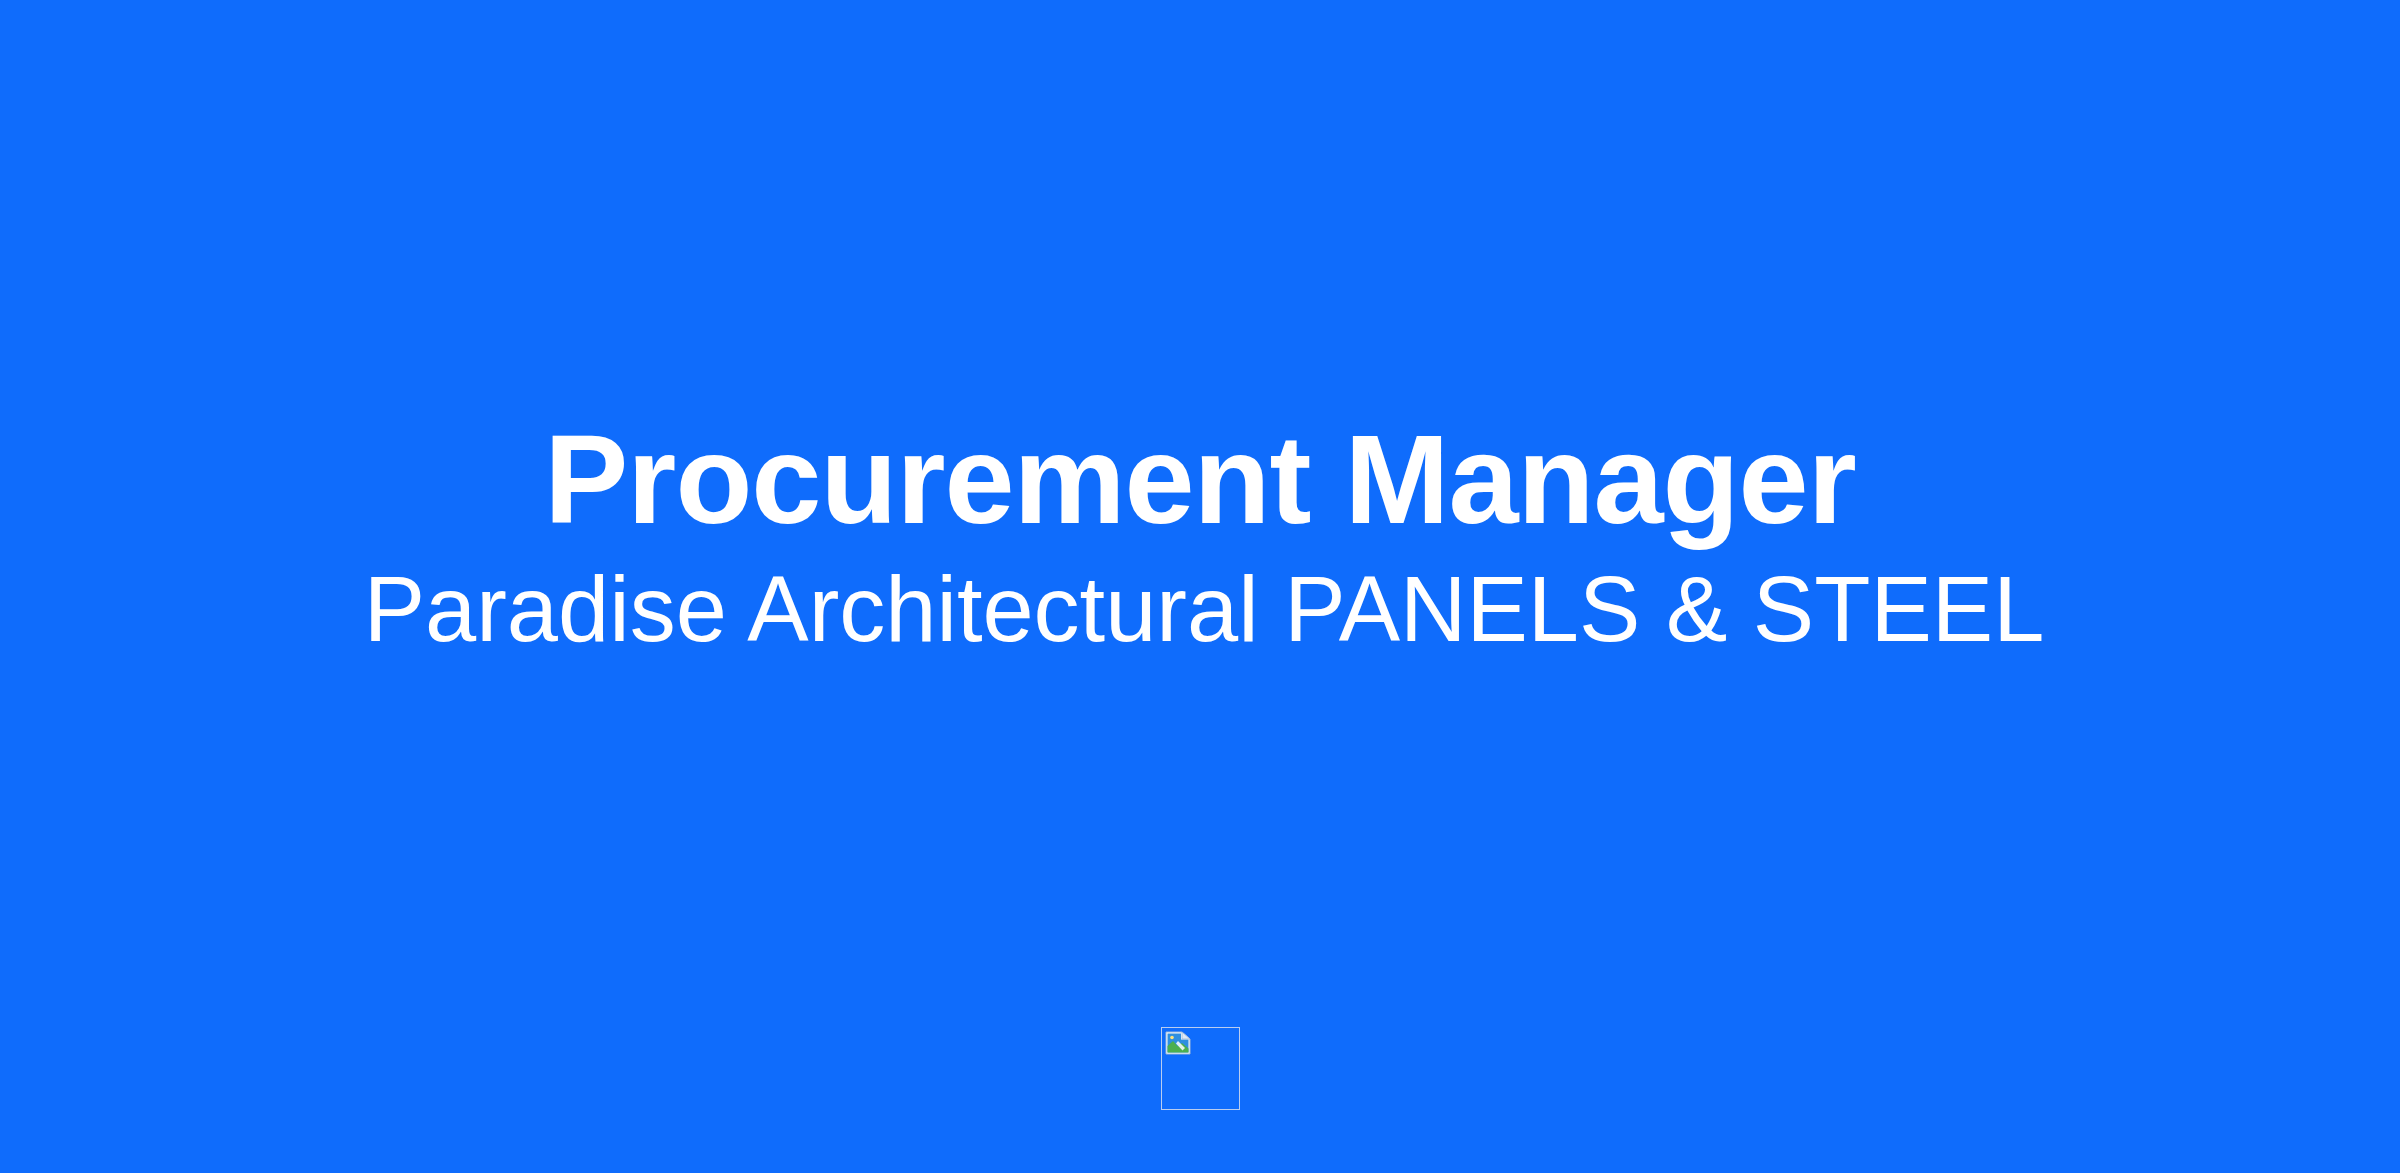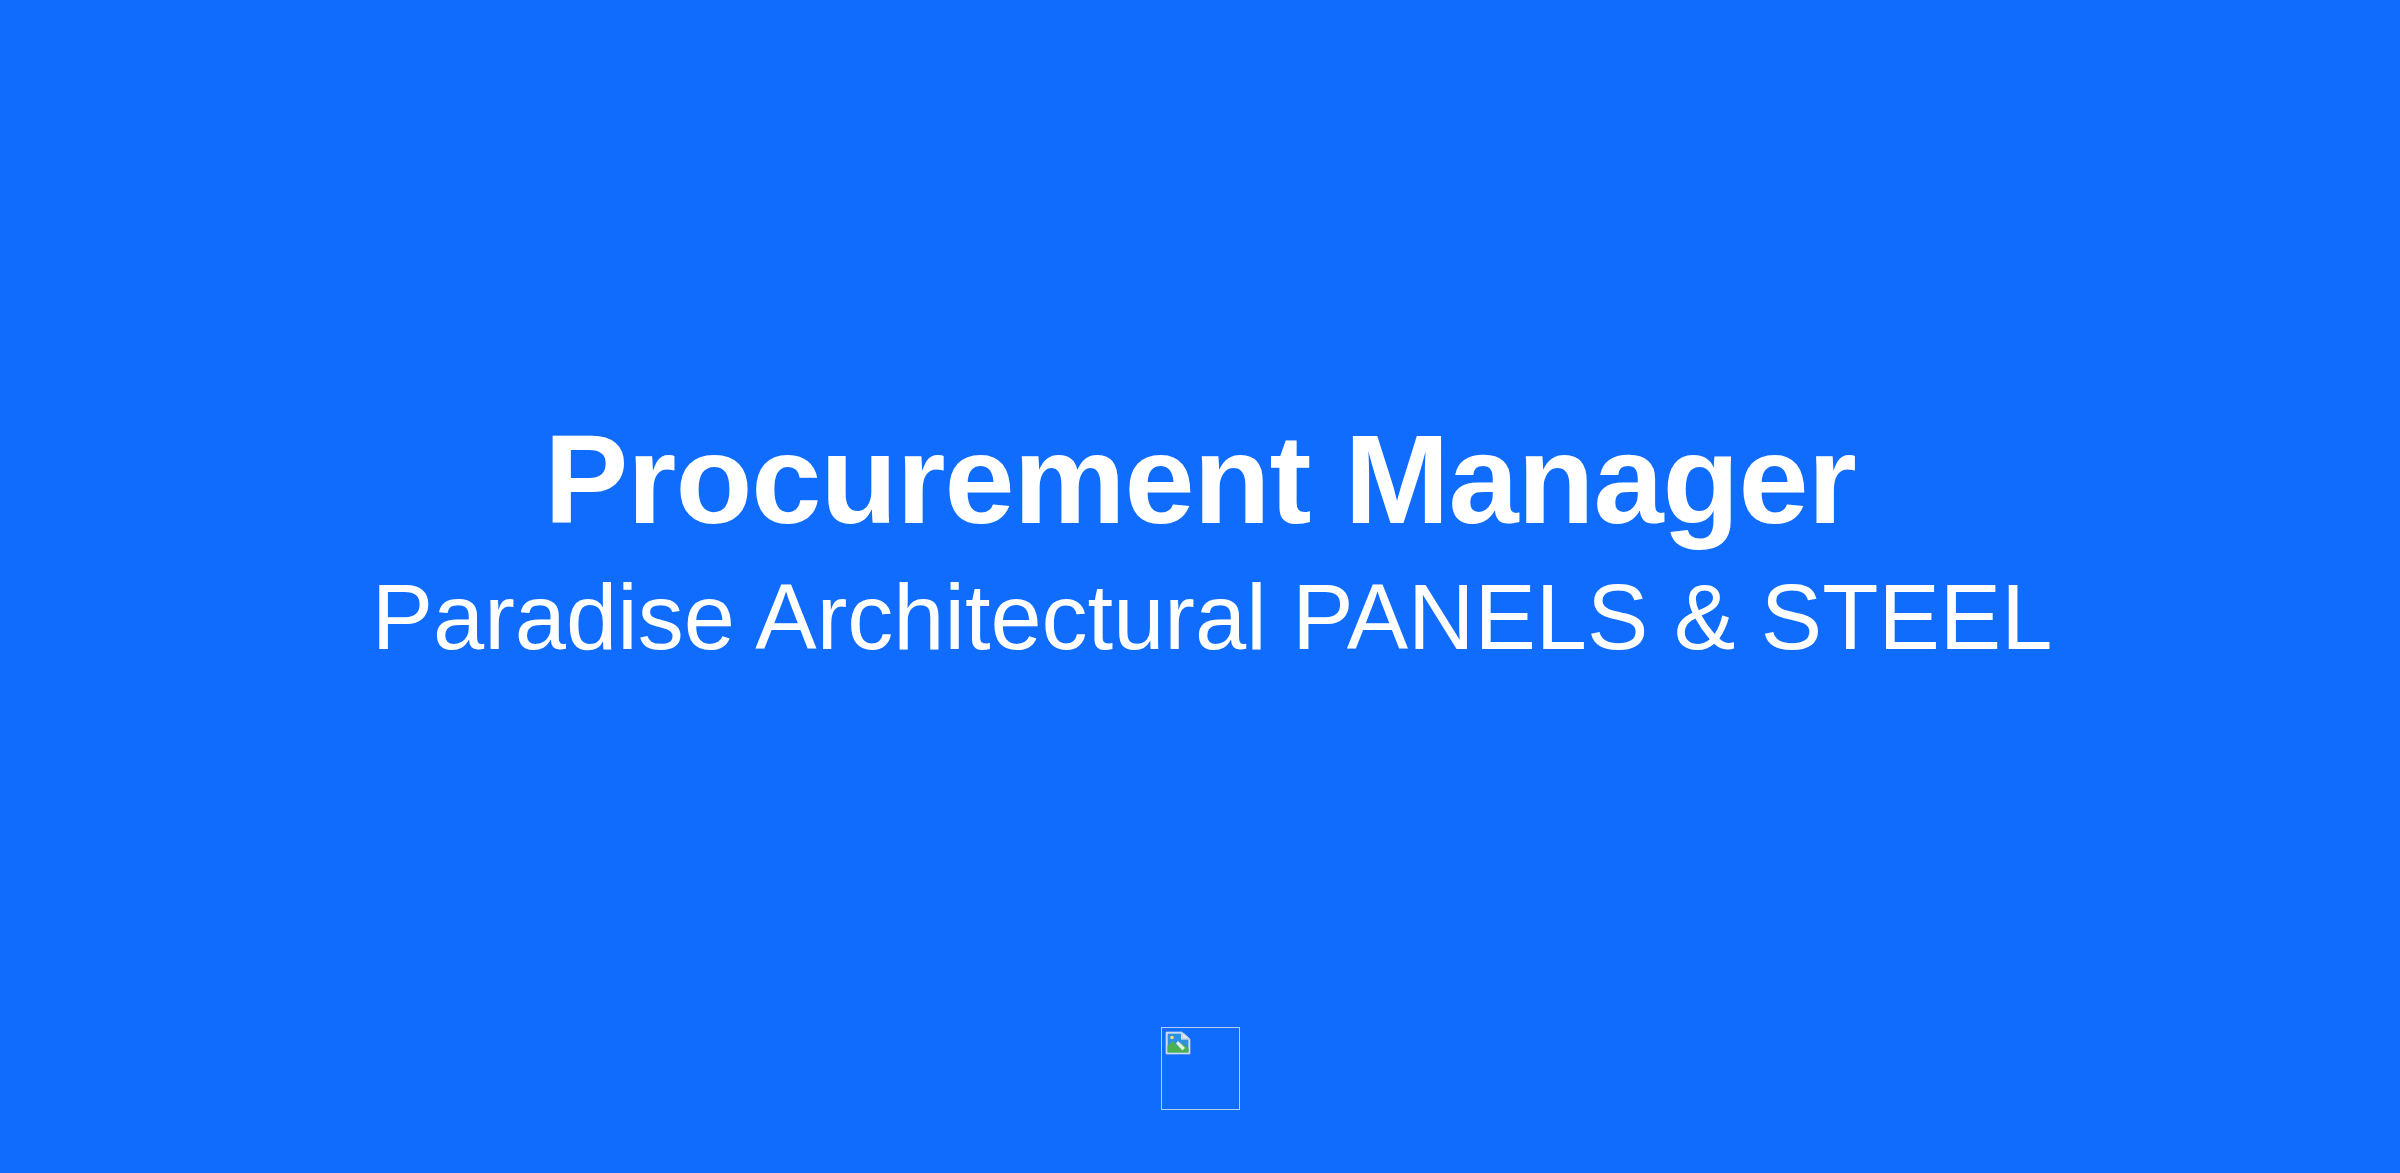--- a/index.html
+++ b/index.html
@@ -48,21 +48,21 @@
     line-height: 1.0;
     letter-spacing: -1px;
     white-space: nowrap;
     position: absolute;
     top: 401px;
     left: 50%;
     transform: translateX(-50%);
   }
 
   .hero-subtitle {
-    margin: 12px;
+    margin: 4px;
     padding: 0;
     color: #ffffff;
     font-family: "Liberation Sans", sans-serif;
     font-weight: 400;
     font-size: 92px;
     line-height: 1.0;
     letter-spacing: 0px;
     white-space: nowrap;
     position: absolute;
     top: 543px;

